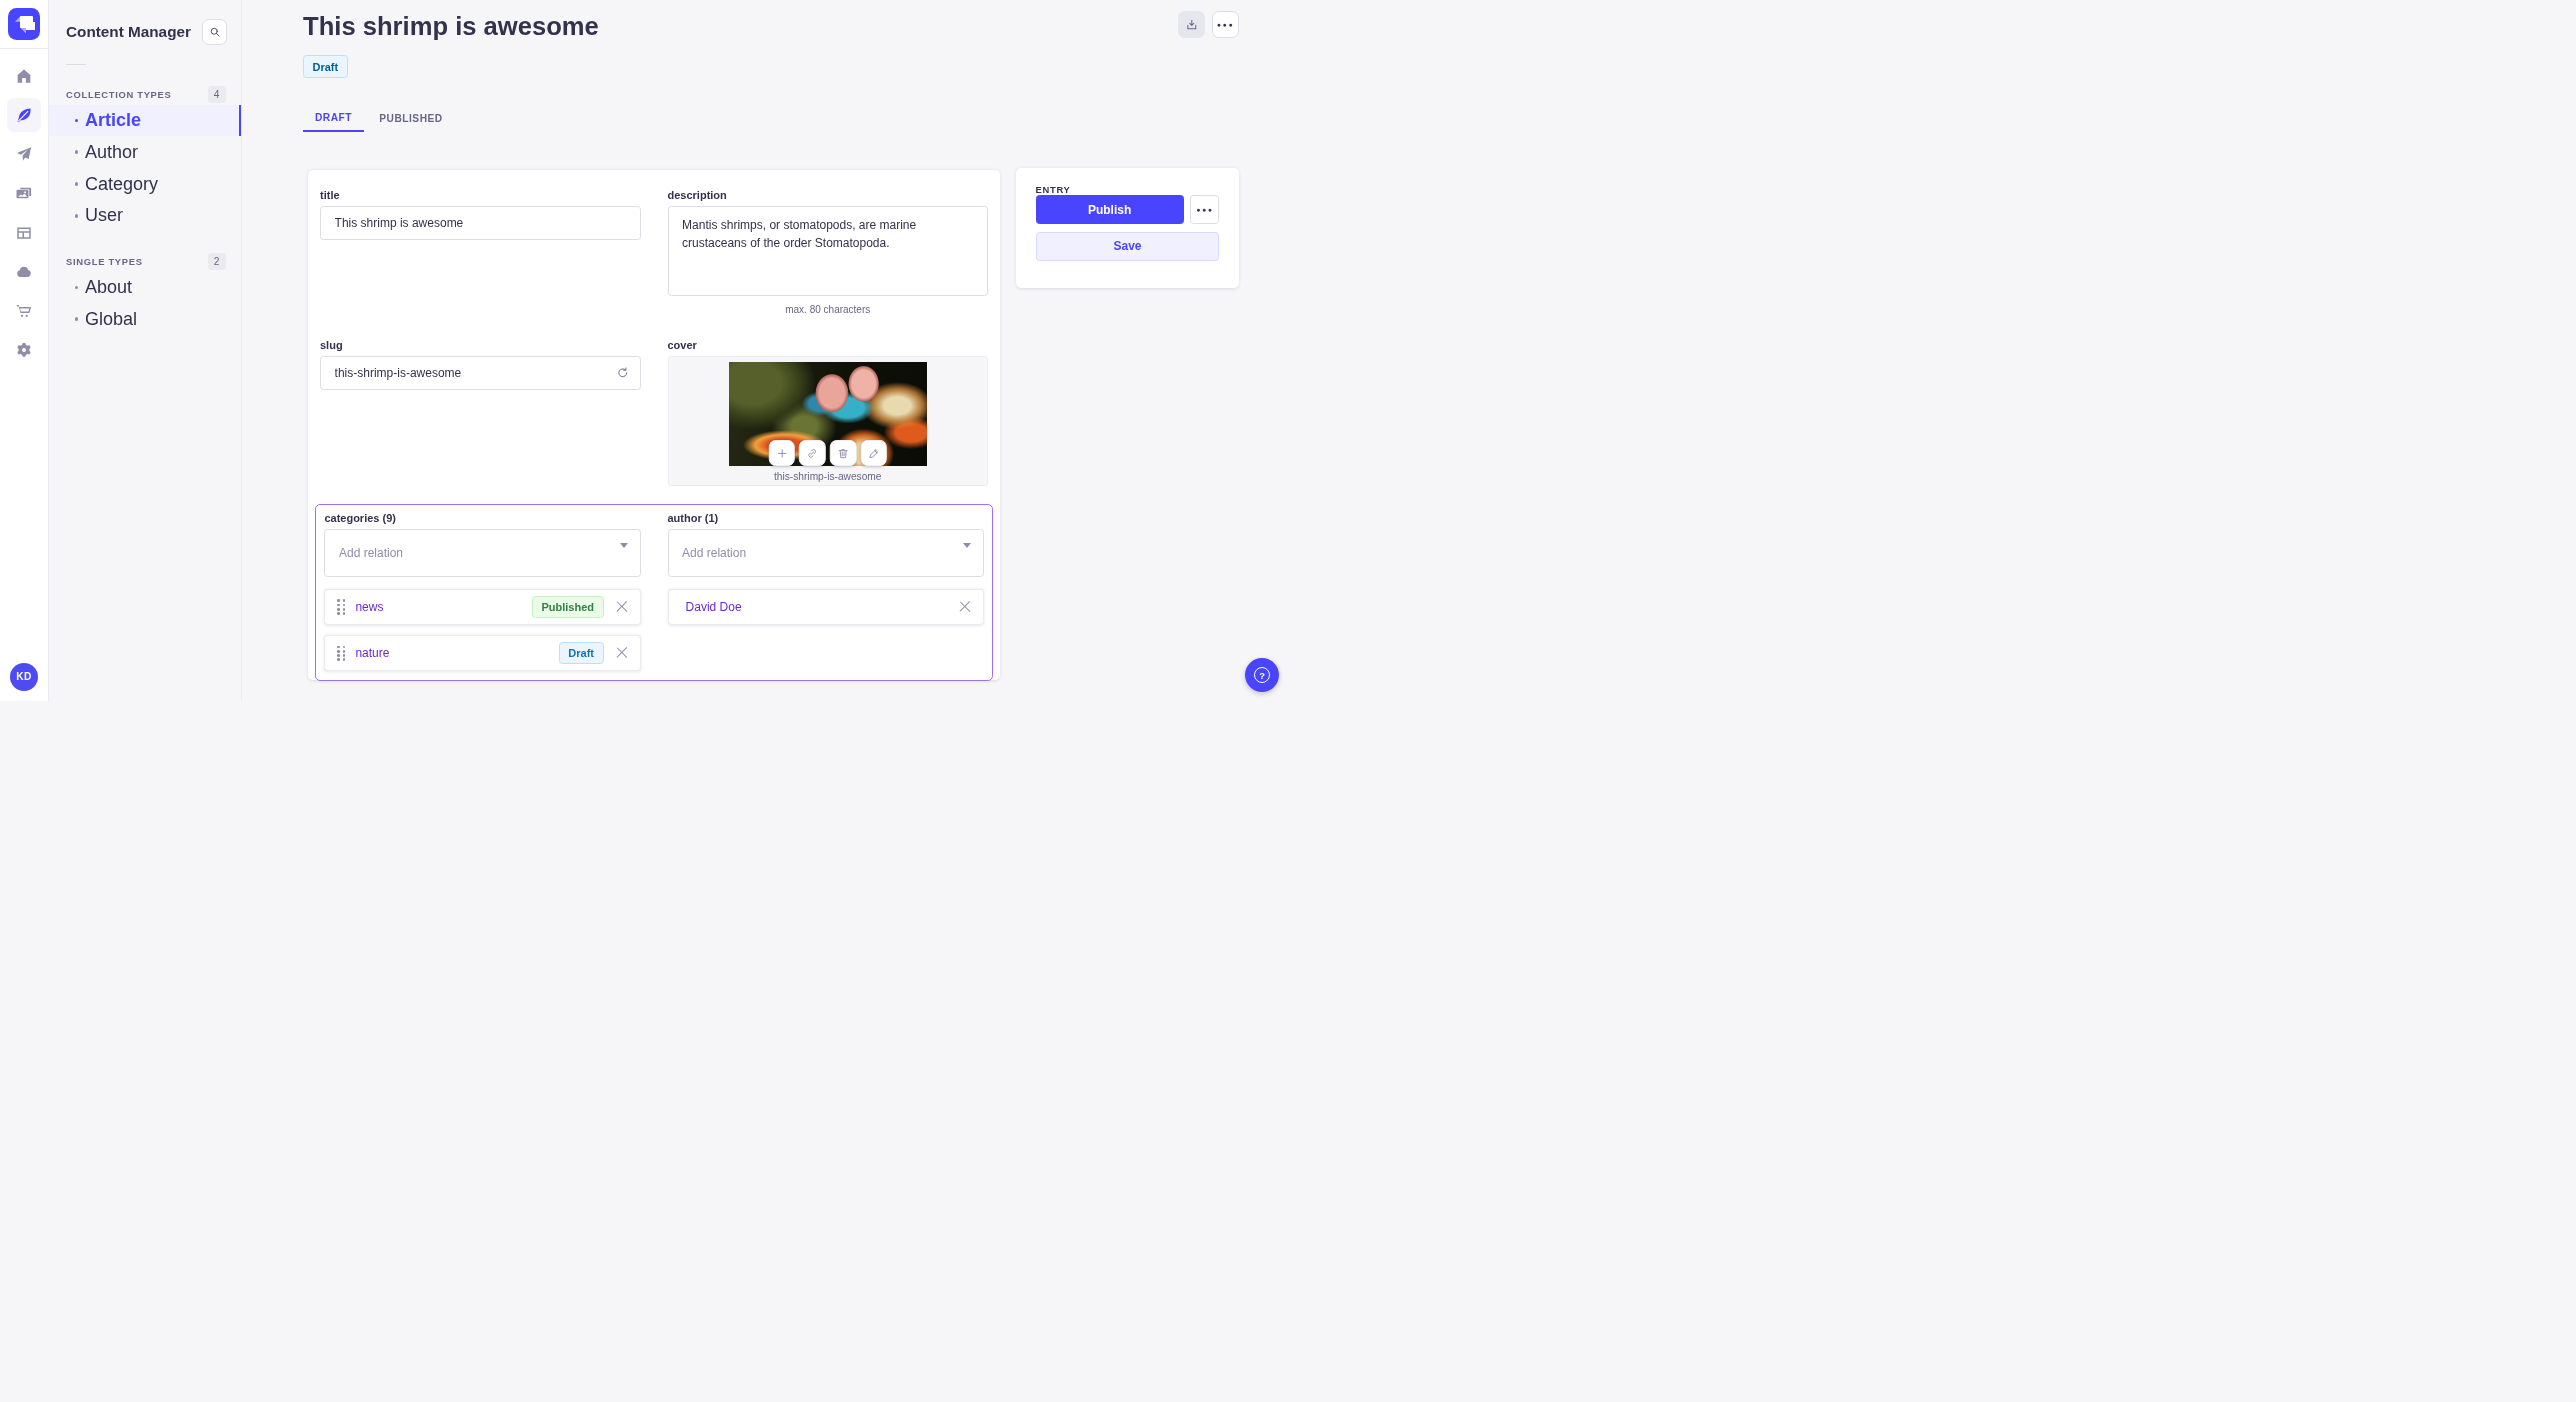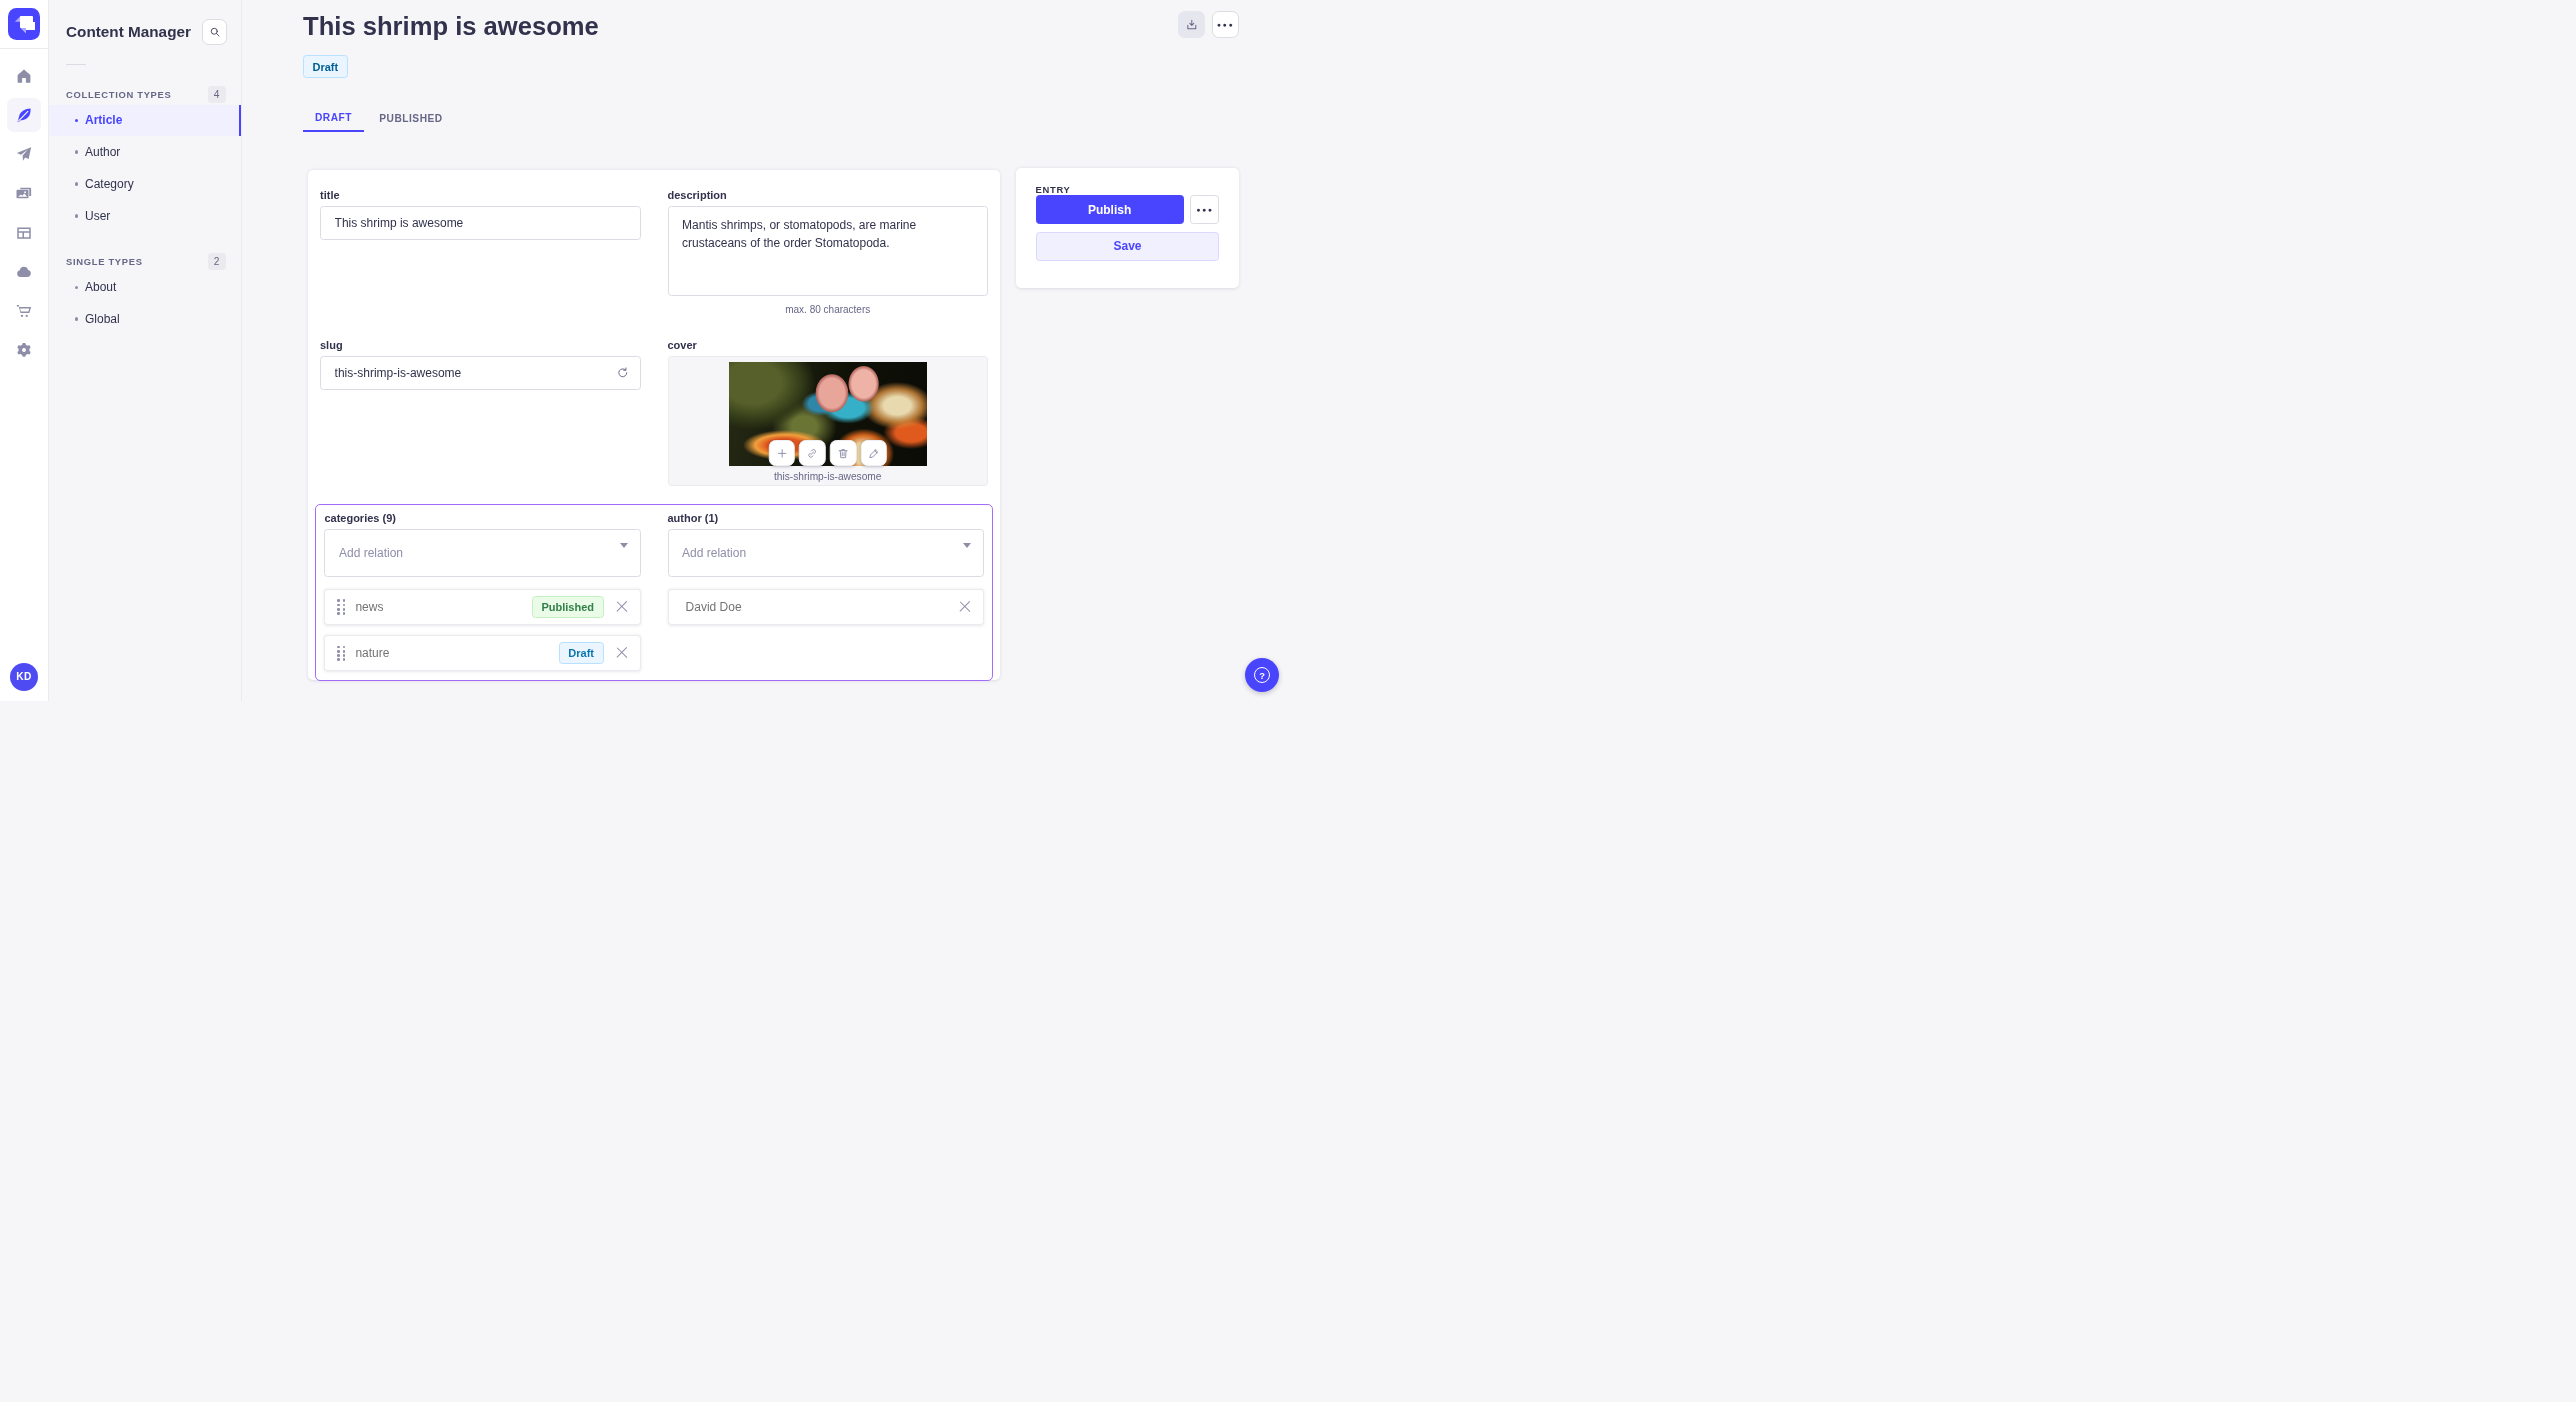--- a/index.html
+++ b/index.html
@@ -34,21 +34,21 @@
   .subnav-title { font-size:15.3px; font-weight:700; color:#32324d; }
   .search-btn { width:25.6px; height:25.6px; border-radius:6.8px; border:0.9px solid #dcdce4; background:#fff;
                 display:flex; align-items:center; justify-content:center; cursor:pointer; }
   .search-btn svg { width:12px; height:12px; stroke:#32324d; fill:none; stroke-width:1.7; }
   .subnav-divider { width:20.4px; height:0.9px; background:#dcdce4; margin:19px 0 0 22px; }
   .section-head { display:flex; align-items:center; justify-content:space-between; padding:0 15.3px 0 22px; margin-top:20.4px; height:19px; }
   .section-label { font-size:9.4px; font-weight:700; letter-spacing:0.7px; color:#666687; }
   .count-badge { min-width:18px; height:17px; padding:0 3.4px; border-radius:3.4px; background:#eaeaef; color:#666687;
                  font-size:10.2px; display:flex; align-items:center; justify-content:center; }
   .side-item { height:31px; display:flex; align-items:center; padding-left:41px; position:relative;
-               font-size:12px; color:#32324d; cursor:pointer; margin-top:0.9px; }
+               font-size:18px; color:#32324d; cursor:pointer; margin-top:0.9px; }
   .side-item .dot { position:absolute; left:31px; width:3.4px; height:3.4px; border-radius:50%; background:#8e8ea9; }
   .side-item.active { background:#f0f0ff; color:#4945ff; font-weight:700; }
   .side-item.active .dot { background:#4945ff; }
   .side-item.active::after { content:""; position:absolute; right:0; top:0; bottom:0; width:1.7px; background:#4945ff; }
 
   
   .main { position:absolute; left:246px; top:0; right:0; bottom:0; }
   .page-title { position:absolute; left:57px; top:12px; font-size:25.6px; font-weight:700; color:#32324d; }
   .top-actions { position:absolute; right:49px; top:11px; display:flex; gap:6.8px; }
   .icon-sq { width:27px; height:27px; border-radius:6.8px; display:flex; align-items:center; justify-content:center; cursor:pointer; }
@@ -101,21 +101,21 @@
   .rel-select input { width:100%; height:48px; border:0.9px solid #dcdce4; border-radius:3.4px; background:#fff; padding:0 13.6px;
                       font-size:12px; color:#32324d; font-family:"Liberation Sans", sans-serif; outline:none; }
   .rel-select input::placeholder { color:#8e8ea9; opacity:1; }
   .rel-caret { position:absolute; right:12.8px; top:13.6px; width:0; height:0; border-left:4.3px solid transparent;
                border-right:4.3px solid transparent; border-top:5.1px solid #8e8ea9; pointer-events:none; }
   .rel-row { height:36px; margin-top:10.2px; background:#fff; border:0.9px solid #eaeaef; border-radius:3.4px;
              box-shadow:0 0.9px 3.4px rgba(33,33,52,.1); display:flex; align-items:center; padding:0 12px; }
   .rel-row.first { margin-top:12px; }
   .drag { display:grid; grid-template-columns:2.6px 2.6px; gap:1.7px 2.6px; margin-right:10.2px; cursor:grab; }
   .drag i { width:2.6px; height:2.6px; border-radius:50%; background:#8e8ea9; }
-  .rel-name { font-size:12px; color:#737373; cursor:pointer; }
+  .rel-name { font-size:12px; color:#6d28d9; cursor:pointer; }
   .rel-right { margin-left:auto; display:flex; align-items:center; gap:12px; }
   .pill { height:22px; padding:0 8.5px; display:flex; align-items:center; border-radius:3.4px; font-size:11px; font-weight:600; }
   .pill.green { background:#eafbe7; border:0.9px solid #c6f0c2; color:#328048; }
   .pill.blue { background:#eaf5ff; border:0.9px solid #b8e1ff; color:#0c75af; }
   .x-btn { width:12px; height:12px; position:relative; cursor:pointer; }
   .x-btn::before,.x-btn::after { content:""; position:absolute; left:-0.9px; top:5.1px; width:13.6px; height:1.4px; background:#8e8ea9; }
   .x-btn::before { transform:rotate(45deg); } .x-btn::after { transform:rotate(-45deg); }
 
   
   .entry-card { position:absolute; left:770px; top:168px; width:223px; height:120px; background:#fff; border-radius:5.1px;

